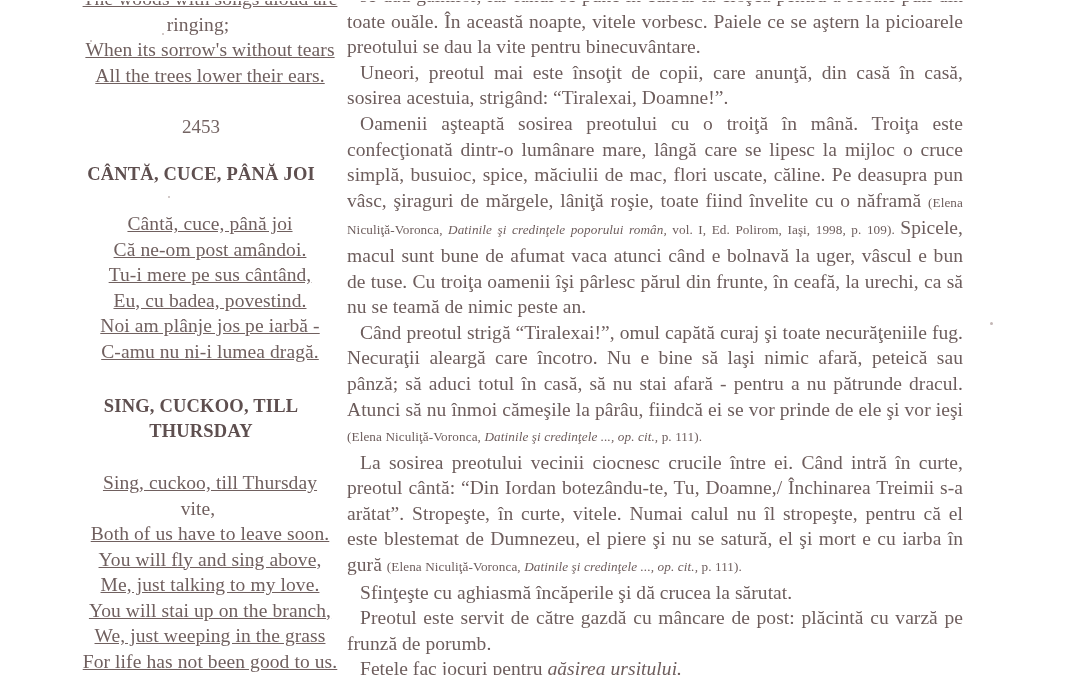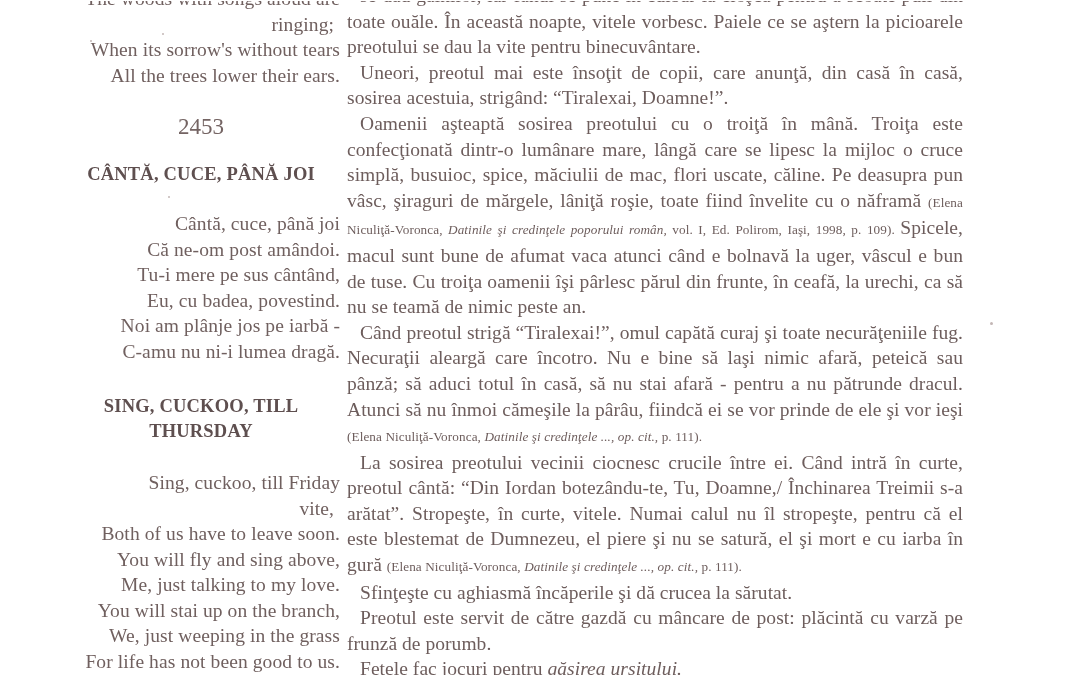--- a/index.html
+++ b/index.html
@@ -30,29 +30,29 @@
     text-align: center;
   }
   .poem-line {
     font-size: 19.5px;
     line-height: 25.5px;
     color: #70605f;
     white-space: nowrap;
     letter-spacing: .1px;
   }
   .poem-line.left {
-    text-align: right;
+    text-align: center;
     padding-left: 18px;
+    text-decoration: underline;
   }
   .poem-line.right {
-    text-align: right;
     padding-right: 6px;
   }
   .poem-num {
-    font-size: 23px;
+    font-size: 19px;
     line-height: 24px;
     text-align: center;
     color: #746463;
   }
   .poem-title {
     font-size: 18.5px;
     font-weight: bold;
     line-height: 25px;
     text-align: center;
     color: #5e4f4f;
@@ -127,21 +127,21 @@
     <div class="poem-line left">Tu-i mere pe sus cântând,</div>
     <div class="poem-line left">Eu, cu badea, povestind.</div>
     <div class="poem-line left">Noi am plânje jos pe iarbă -</div>
     <div class="poem-line left">C-amu nu ni-i lumea dragă.</div>
 
     <div class="sp-d"></div>
     <div class="poem-title">SING, CUCKOO, TILL</div>
     <div class="poem-title">THURSDAY</div>
 
     <div class="sp-e"></div>
-    <div class="poem-line left">Sing, cuckoo, till Friday</div>
+    <div class="poem-line left">Sing, cuckoo, till Thursday</div>
     <div class="poem-line right">vite,</div>
     <div class="poem-line left">Both of us have to leave soon.</div>
     <div class="poem-line left">You will fly and sing above,</div>
     <div class="poem-line left">Me, just talking to my love.</div>
     <div class="poem-line left">You will stai up on the branch,</div>
     <div class="poem-line left">We, just weeping in the grass</div>
     <div class="poem-line left">For life has not been good to us.</div>
 
   </div>
 

